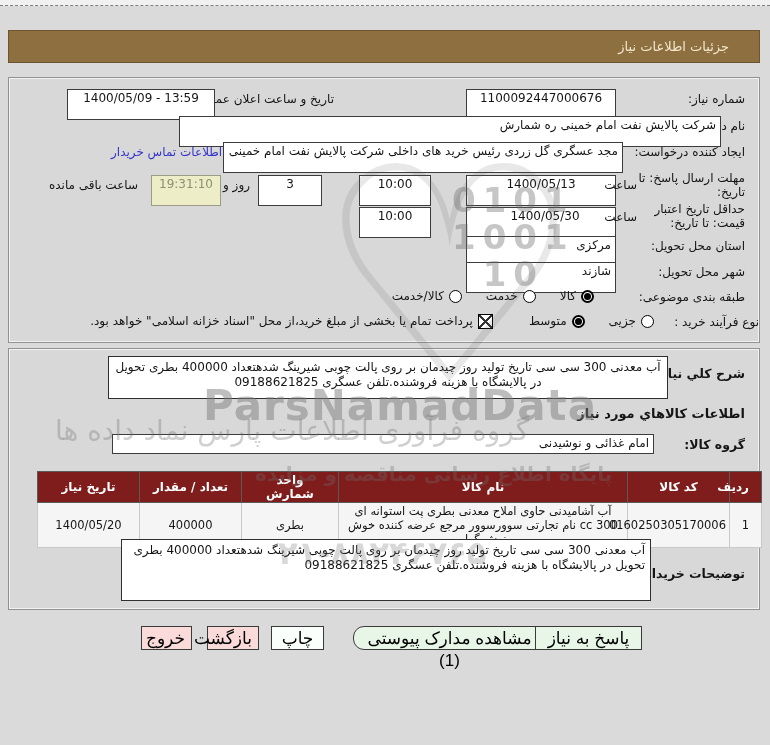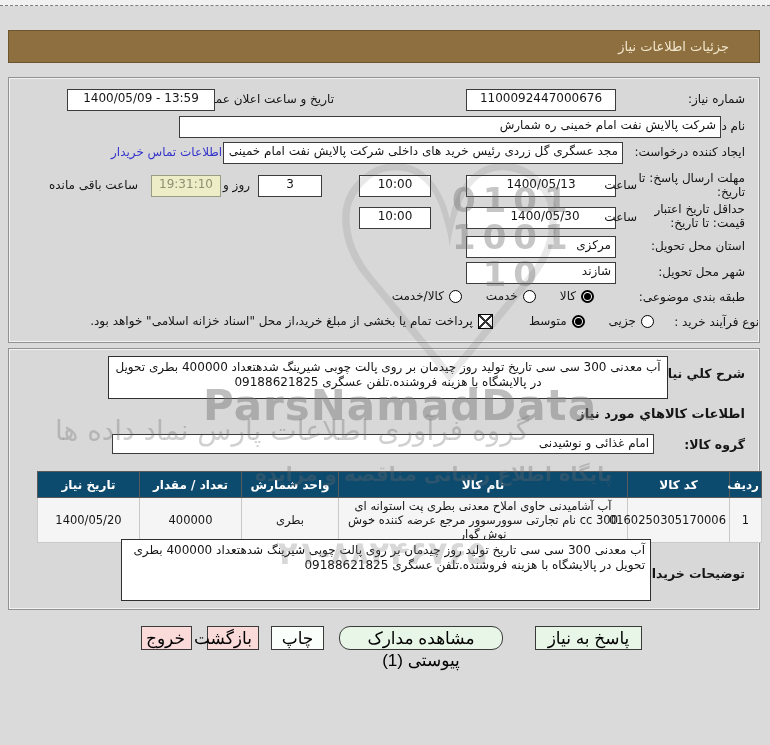--- a/index.html
+++ b/index.html
@@ -15,42 +15,42 @@
     background:#8e7040; border:1px solid #6e5530; color:#f2e6cc;
     line-height:31px; padding-right:30px; font-size:13px; }
   .panel { position:absolute; background:#d8d8d8;
     border:1px solid #929292; outline:1px solid #f2f2f2; outline-offset:-2px; }
   #panel1 { left:8px; top:77px; width:752px; height:266px; }
   #panel2 { left:8px; top:348px; width:752px; height:262px; }
   .lbl { position:absolute; line-height:14px; text-align:right; white-space:nowrap; }
   .lbl.wrap { white-space:normal; }
   .lbl.b { font-weight:bold; font-size:12.5px; }
   .fbox { position:absolute; background:#fff; border:1px solid #3c3c3c;
-    height:22px; line-height:17px; overflow:hidden; white-space:nowrap; font-size:12px; }
+    height:31px; line-height:17px; overflow:hidden; white-space:nowrap; font-size:12px; }
   .fbox.center { text-align:center; }
   .fbox.ltr { direction:ltr; }
   .fbox.rval { text-align:right; padding-left:3px; padding-right:4px; }
   .fbox.cream { background:#ededc8; color:#8f8f72; border-color:#9c9c85; }
   .bigbox { position:absolute; background:#fff; border:1px solid #2f2f2f;
     overflow:hidden; line-height:15px; font-size:12px; padding:3px 5px; }
   .link { position:absolute; color:#3333cc; cursor:pointer; white-space:nowrap; }
   .rgroup { position:absolute; display:flex; align-items:center; gap:5px; height:16px; }
   .radio { width:13px; height:13px; border:1px solid #000; border-radius:50%;
     background:#fff; flex:0 0 auto; position:relative; }
   .radio.sel { border-width:2px; }
   .radio.sel::after { content:""; position:absolute; inset:1px; background:#000; border-radius:50%; }
   .gap1 { width:14px; } .gap2 { width:26px; }
   .chk { width:15px; height:15px; border:1px solid #000; background:
     linear-gradient(to top right, transparent 44%, #333 44%, #333 56%, transparent 56%),
     linear-gradient(to bottom right, transparent 44%, #333 44%, #333 56%, transparent 56%),
     #fff; flex:0 0 auto; }
   table.items { position:absolute; left:28px; top:122px; width:724px;
     border-collapse:collapse; border:1px solid #7e7e7e; table-layout:fixed; }
-  table.items th { background:#0c4a6e; color:#fff; font-weight:bold; font-size:12px;
-    height:26px; border:1px solid #5a5a5a; padding:1px 2px; }
+  table.items th { background:#7f1d1d; color:#fff; font-weight:bold; font-size:12px;
+    height:26px; border:1px solid #5a5a5a; padding:1px 12px; }
   table.items td { background:#f5f5f5; font-size:11.5px; text-align:center;
     height:36px; border:1px solid #c9c9c9; padding:1px 3px; line-height:14px; }
   .btn { position:absolute; top:626px; height:24px; border:1px solid #3a3a3a;
     text-align:center; line-height:22px; font-size:17px; cursor:pointer; }
   .btn.pink { background:#fbdada; }
   .btn.green { background:#e7f6e7; }
   .btn.white { background:#fbfffb; }
   .wm { position:absolute; pointer-events:none; z-index:40; white-space:nowrap; }
   .wm-heart { left:315px; top:128px; font-size:300px; color:rgba(90,90,90,.14);
     line-height:300px; font-weight:normal; }
@@ -168,21 +168,21 @@
   </tbody>
     </table>
 
   <div class="lbl b" style="right:14px; top:218px;">توضیحات خریدار:</div>
   <div class="bigbox" style="left:112px; top:190px; width:530px; height:62px; text-align:right;">آب معدنی 300 سی سی تاریخ تولید روز چیدمان بر روی پالت چوبی شیرینگ شدهتعداد 400000 بطری تحویل در پالایشگاه با هزینه فروشنده.تلفن عسگری 09188621825</div>
 </div>
 
 <button class="btn pink" style="left:141px; width:51px;">خروج</button>
 <button class="btn pink" style="left:207px; width:52px;">بازگشت</button>
 <button class="btn white" style="left:271px; width:53px;">چاپ</button>
-<button class="btn green" style="left:339px; width:164px;border-radius:11px;">مشاهده مدارک پیوستی (1)</button>
+<button class="btn green" style="left:353px; width:193px;border-radius:11px;">مشاهده مدارک پیوستی (1)</button>
 <button class="btn green" style="left:535px; width:107px;">پاسخ به نیاز</button>
 
 <div class="wm wm-heart">♡</div>
 <div class="wm wm-stamp">
   <div>0101</div>
   <div>1001</div>
   <div>10</div>
 </div>
 <div class="wm wm-brand">ParsNamadData</div>
 <div class="wm wm-callig">گروه فرآوری اطلاعات پارس نماد داده ها</div>

